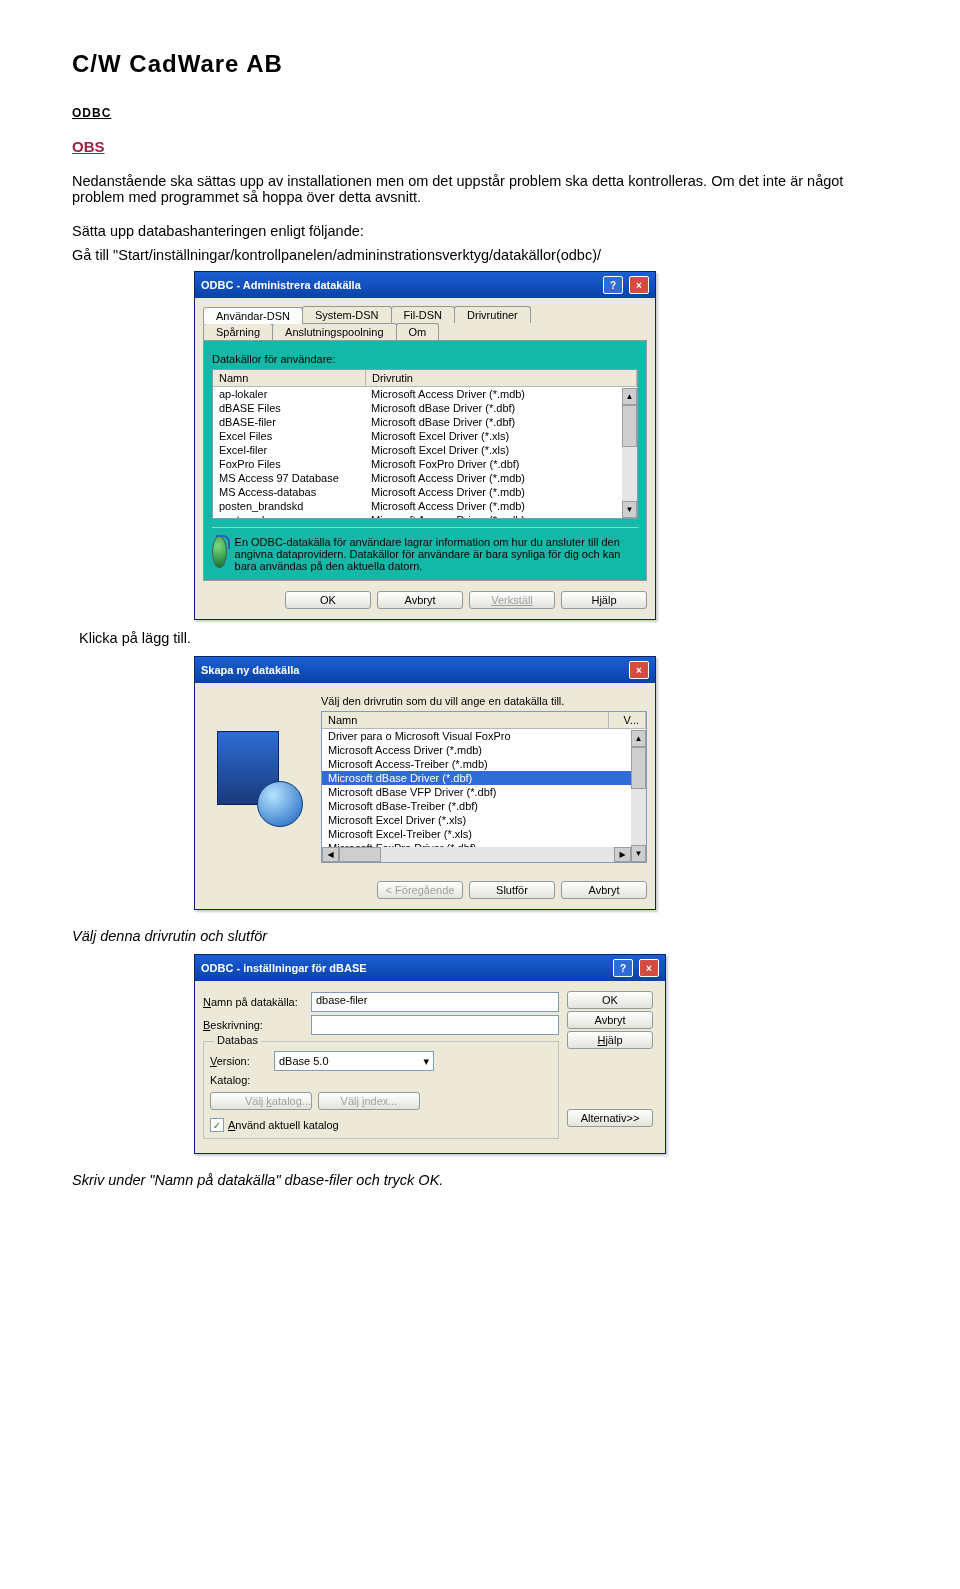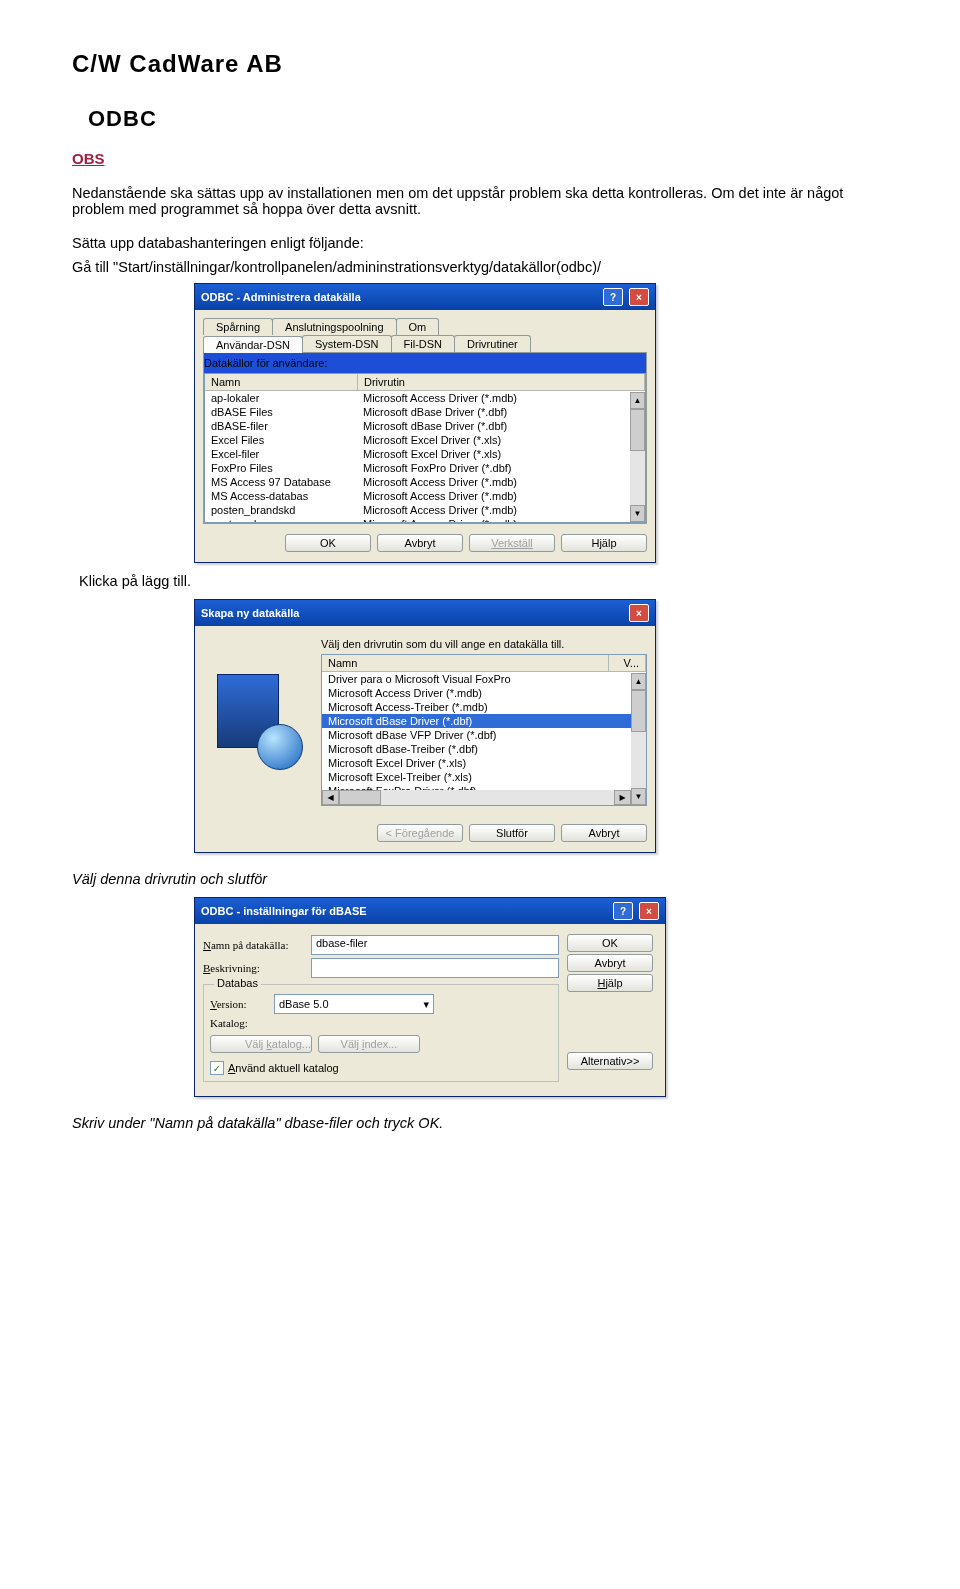--- a/index.html
+++ b/index.html
@@ -6,39 +6,39 @@
     font-family:Verdana,Arial,sans-serif;
     background:#fff;
     margin:0;
     padding:50px 72px;
     width:960px;
     box-sizing:border-box;
     color:#000;
     font-size:14.5px;
   }
   .doc-title{font-size:24px;font-weight:bold;letter-spacing:1px;margin-bottom:28px;}
-  .h2{font-size:22px;font-weight:bold;margin:16px;letter-spacing:1px;}
+  .h2{font-size:12px;font-weight:bold;margin:0;letter-spacing:1px;text-decoration:underline;}
   .obs{font-weight:bold;color:#a02040;font-size:15px;text-decoration:underline;margin:18px 0;}
   .para{margin:2px 0 18px;}
   .para2{margin:2px 0 8px;}
   .ital{margin:10px 7px;}
   .ital2{font-style:italic;margin:18px 0 10px;}
   .screenshots{margin-left:112px;}
 
   
   .win{border:1px solid #0a246a;background:#ece9d8;font-family:Tahoma,Arial,sans-serif;font-size:11px;color:#000;margin:6px 10px;box-shadow:2px 2px 2px rgba(0,0,0,0.2);}
   .titlebar{background:linear-gradient(to bottom,#1c5fd4,#0842a8);color:#fff;font-weight:bold;padding:4px 6px;display:flex;align-items:center;gap:6px;}
   .titlebar .spacer{flex:1;}
   .tb-btn{width:18px;height:16px;background:#d24c3f;border:1px solid #fff;border-radius:2px;display:flex;align-items:center;justify-content:center;color:#fff;font-size:10px;font-weight:bold;}
   .tb-help{width:18px;height:16px;background:#2f6cd7;border:1px solid #fff;border-radius:2px;display:flex;align-items:center;justify-content:center;color:#fff;font-size:10px;font-weight:bold;}
   .body-inner{padding:8px;background:#ece9d8;}
   .tabsrow{display:flex;gap:0;}
   .tab{border:1px solid #919b9c;border-bottom:none;background:#ece9d8;padding:2px 12px;border-radius:3px 3px 0 0;font-size:11px;margin-right:-1px;}
   .tab.sel{background:#fbfbfa;position:relative;top:1px;}
-  .tabpanel{border:1px solid #919b9c;background:#1d4ed8;}
+  .tabpanel{border:1px solid #919b9c;background:#14b8a6;padding:8px;}
   .label{margin:4px 0;}
   .listbox{border:1px solid #7f9db9;background:#fff;height:148px;overflow:hidden;position:relative;}
   .lbhead{display:flex;border-bottom:1px solid #b6b6b6;background:#ece9d8;}
   .lbhead div{padding:2px 6px;border-right:1px solid #b6b6b6;font-size:11px;}
   .lbrow{display:flex;}
   .lbrow div{padding:1px 6px;font-size:11px;white-space:nowrap;}
   .c1{width:140px;flex:0 0 140px;}
   .c2{flex:1;}
   .scrollbar{position:absolute;right:0;top:18px;bottom:0;width:15px;background:#e5e5e5;display:flex;flex-direction:column;}
   .sbtn{height:15px;background:#cecece;border:1px solid #9c9c9c;font-size:8px;display:flex;align-items:center;justify-content:center;}
@@ -65,21 +65,21 @@
   .l2row div{padding:1px 6px;font-size:11px;}
   .l2c1{flex:1;}
   .l2c2{width:24px;text-align:right;}
   .hscroll{position:absolute;left:0;right:15px;bottom:0;height:15px;background:#e5e5e5;display:flex;}
   .hsbtn{width:15px;background:#cecece;border:1px solid #9c9c9c;font-size:8px;display:flex;align-items:center;justify-content:center;}
   .hsthumb{width:40px;background:#cecece;border:1px solid #9c9c9c;}
   .hsfill{flex:1;}
 
   
   .field{display:flex;align-items:center;gap:8px;margin:3px 0;}
-  .field label{width:100px;font-family:Liberation Serif, serif;}
+  .field label{width:100px;}
   .tinput{border:1px solid #7f9db9;background:#fff;padding:1px 4px;height:16px;font-size:11px;flex:1;}
   .group{border:1px solid #c0c0c0;margin:6px 0;padding:6px;position:relative;}
   .group .gtitle{position:absolute;top:-8px;left:10px;background:#ece9d8;padding:0 3px;font-size:11px;}
   .combo{border:1px solid #7f9db9;background:#fff;padding:1px 4px;height:16px;width:150px;display:flex;align-items:center;justify-content:space-between;font-size:11px;}
   .chk{width:12px;height:12px;border:1px solid #7f9db9;background:#fff;display:inline-flex;align-items:center;justify-content:center;font-size:10px;color:#2a7a2a;margin-right:4px;}
   .page-wrap{position:relative;min-height:1589px;}
 </style>
 </head>
 <body>
 <div class="page-wrap">
@@ -96,29 +96,29 @@
 
 <div class="win" style="width:460px;">
   <div class="titlebar">
     <span>ODBC - Administrera datakälla</span>
     <span class="spacer"></span>
     <span class="tb-help">?</span>
     <span class="tb-btn">×</span>
   </div>
   <div class="body-inner">
     <div class="tabsrow">
-      <div class="tab">Spårning</div>
-      <div class="tab">Anslutningspoolning</div>
-      <div class="tab">Om</div>
-    </div>
-    <div class="tabsrow">
       <div class="tab sel">Användar-DSN</div>
       <div class="tab">System-DSN</div>
       <div class="tab">Fil-DSN</div>
       <div class="tab">Drivrutiner</div>
+    </div>
+    <div class="tabsrow">
+      <div class="tab">Spårning</div>
+      <div class="tab">Anslutningspoolning</div>
+      <div class="tab">Om</div>
     </div>
     <div class="tabpanel">
       <div class="label">Datakällor för användare:</div>
       <div class="flex">
         <div style="flex:1;">
           <div class="listbox">
             <div class="lbhead">
               <div class="c1">Namn</div>
               <div class="c2">Drivrutin</div>
             </div>
@@ -166,20 +166,24 @@
                   </div>
             <div class="scrollbar">
               <div class="sbtn">▲</div>
               <div class="sthumb"></div>
               <div class="sfill"></div>
               <div class="sbtn">▼</div>
             </div>
           </div>
         </div>
       </div>
+      <div class="infobox">
+        <div class="globe"></div>
+        <div style="font-size:11px;">En ODBC-datakälla för användare lagrar information om hur du ansluter till den angivna dataprovidern. Datakällor för användare är bara synliga för dig och kan bara användas på den aktuella datorn.</div>
+      </div>
     </div>
     <div class="hr-btns">
       <div class="btn">OK</div>
       <div class="btn">Avbryt</div>
       <div class="btn dis"><span class="under">Verkställ</span></div>
       <div class="btn">Hjälp</div>
     </div>
   </div>
 </div>
 

